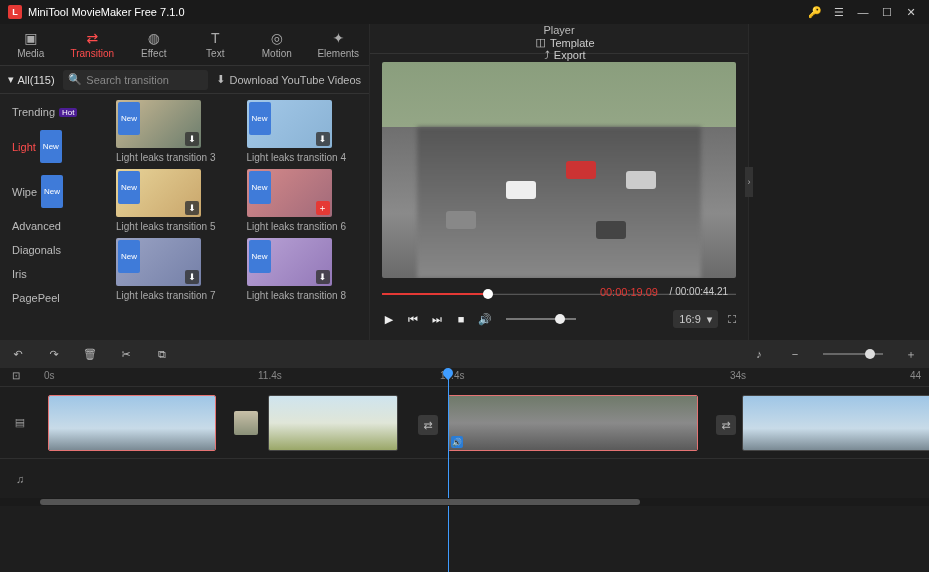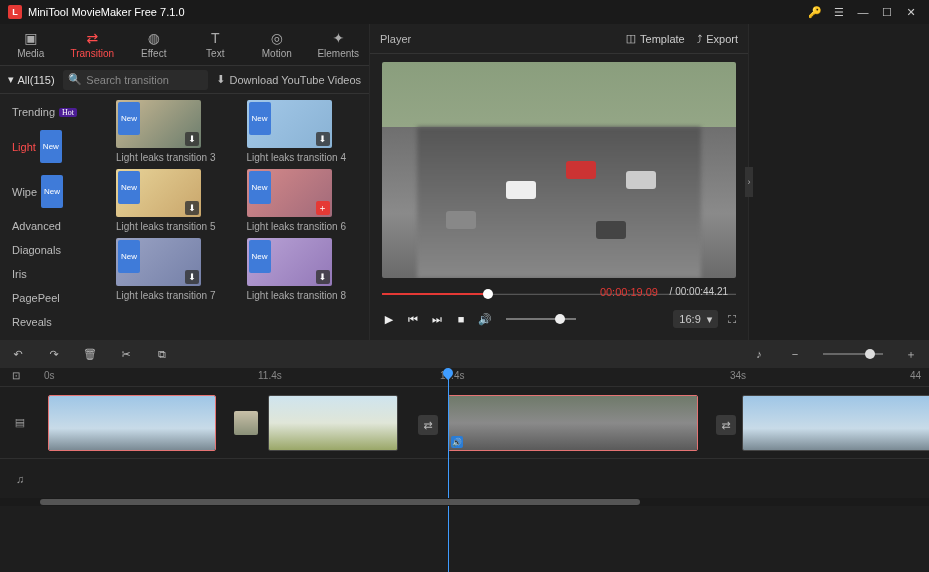--- a/index.html
+++ b/index.html
@@ -37,21 +37,21 @@
 
 .subbar { height: 28px; display: flex; align-items: center; padding: 0 8px; gap:8px; border-bottom:1px solid #333;}
 .subbar .all { color:#ddd; display:flex;align-items:center;gap:4px;}
 .subbar .search { flex:1; background:#2b2b2b; border-radius:3px; height:20px; display:flex;align-items:center;padding:0 6px;gap:4px;color:#888;}
 .subbar .dlytv { color:#bbb; display:flex;align-items:center;gap:4px;}
 
 .cols { display: flex; flex:1; overflow:hidden;}
 .cats { width: 110px; padding: 6px 0; }
 .cat { padding: 6px 12px; color:#bbb; cursor:pointer; display:flex;align-items:center;gap:4px; font-size:11px;}
 .cat.active { color: #ff4d4d; }
-.badge-hot { background:#4c1d95;color:#fff;font-size:8px;padding:0 3px;border-radius:2px;font-family:Liberation Serif, serif;}
+.badge-hot { background:#4c1d95;color:#fff;font-size:8px;padding:0 3px;border-radius:2px;}
 .badge-new { background:#3f7bd9;color:#fff;font-size:8px;padding:12px 3px;border-radius:2px;}
 
 .grid { flex:1; padding: 6px; display: grid; grid-template-columns: 1fr 1fr; gap: 6px 14px; align-content:start; overflow:auto;}
 .thumb { }
 .thumb .img { width: 85px; height: 48px; border-radius: 2px; position:relative; background:linear-gradient(135deg,#c9b893,#6b7d6d);}
 .thumb .img .nb { position:absolute; top:2px; left:2px; }
 .thumb .img .dl { position:absolute; bottom:2px; right:2px; width:14px;height:14px;background:#333c;color:#fff;display:flex;align-items:center;justify-content:center;border-radius:2px;font-size:9px;}
 .thumb .img .dl.add { background:#e53935;}
 .thumb .lbl { color:#aaa; font-size:10px; margin-top:4px; }
 .thumb.alt .img { background:linear-gradient(135deg,#a3c8e8,#89b2d4);}
@@ -59,21 +59,21 @@
 .thumb.t6 .img { background:linear-gradient(135deg,#d68a8a,#a16a7a);}
 .thumb.t7 .img { background:linear-gradient(135deg,#9aa3c4,#7580a8);}
 .thumb.t8 .img { background:linear-gradient(135deg,#b9a3d6,#9378b8);}
 
 .player-panel {
   flex:1;
   background:#212121;
   display:flex;flex-direction:column;
   border-right:1px solid #2a2a2a;
 }
-.player-head { height:30px;display:flex;align-items:center;padding:0 10px;border-bottom:1px solid #333;}
+.player-head { height:30px;display:flex;align-items:center;padding:0 10px;border-bottom:1px solid #333;flex-direction:column;}
 .player-head .pt { flex:1; color:#bbb; font-size:11px;}
 .player-head .btn { color:#ccc; display:flex;align-items:center;gap:4px;margin-left:12px;cursor:pointer;font-size:11px;}
 .preview-wrap { flex:1; padding:8px 12px; display:flex;flex-direction:column; }
 .preview { flex:1; background:#333; border-radius:2px; background:
   linear-gradient(180deg,#8a9e7d 0%,#94a686 30%,#6f6f6f 30.1%,#8a8a8a 70%,#6a6a6a 100%);
   position:relative;overflow:hidden;
 }
 .preview::before{content:"";position:absolute;left:10%;right:10%;top:30%;bottom:0;background:linear-gradient(180deg,#555,#888);filter:blur(2px);}
 .preview::after{content:"";position:absolute;left:35%;top:55%;width:30px;height:18px;background:#eee;border-radius:3px;box-shadow:60px -20px 0 #c33,120px -10px 0 #ccc,-60px 30px 0 #888,90px 40px 0 #444;}
 
@@ -206,23 +206,20 @@
           </div>
         <div class="cat">
             <span>Diagonals</span>
           </div>
         <div class="cat">
             <span>Iris</span>
           </div>
         <div class="cat">
             <span>PagePeel</span>
           </div>
-        <div class="cat">
-            <span>Reveals</span>
-          </div>
       </div>
       <div class="grid">
         <div class="thumb">
             <div class="img">
               <span class="nb badge-new">New</span>
               <span class="dl">⬇</span>
             </div>
             <div class="lbl">Light leaks transition 3</div>
           </div>
         <div class="thumb alt">

